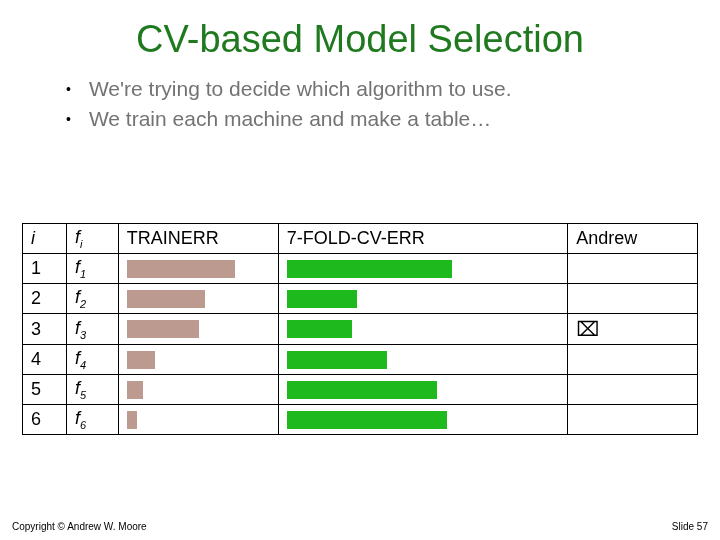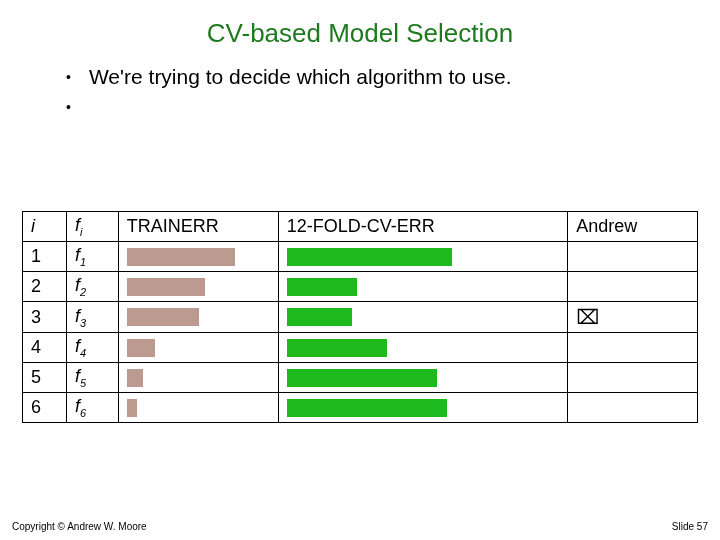--- a/index.html
+++ b/index.html
@@ -1,22 +1,22 @@
 <!DOCTYPE html>
 <html><head>
 <meta charset="utf-8">
 <style>
   * { box-sizing: border-box; margin: 0; padding: 0; }
   html, body { width: 720px; height: 540px; background: #fff; font-family: Arial, Helvetica, sans-serif; }
   .slide { width: 720px; height: 540px; position: relative; padding: 10px 22px 0 22px; }
-  .title { color: #1f7a1f; font-size: 26px; font-weight: 400; text-align: center; margin: 8px 0 14px 0; }
+  .title { color: #1f7a1f; font-size: 38px; font-weight: 400; text-align: center; margin: 8px 0 14px 0; }
   .bullets { margin-left: 44px; margin-bottom: 90px; }
   .bullet { display: flex; align-items: flex-start; margin: 2px 0; }
   .dot { font-size: 14px; line-height: 28px; margin-right: 18px; color: #000; }
-  .btxt { font-size: 21px; line-height: 28px; color: #000000; }
+  .btxt { font-size: 21px; line-height: 28px; color: #737373; }
   table { width: 676px; border-collapse: collapse; margin-top: 8px; }
   th, td { border: 1px solid #000; padding: 3px 8px; font-size: 18px; font-weight: 400; text-align: left; height: 30px; vertical-align: middle; }
   th { font-weight: 400; }
   col.c-i { width: 44px; }
   col.c-f { width: 52px; }
   col.c-train { width: 160px; }
   col.c-cv { width: 290px; }
   col.c-choice { width: 130px; }
   .bar { height: 18px; display: block; }
   .brown { background: #bd9a8f; }
@@ -32,37 +32,38 @@
 <div class="slide">
   <h1 class="title">CV-based Model Selection</h1>
 
   <div class="bullets">
     <div class="bullet">
       <span class="dot">•</span>
       <span class="btxt">We're trying to decide which algorithm to use.</span>
     </div>
     <div class="bullet">
       <span class="dot">•</span>
+      <span class="btxt">We train each machine and make a table…</span>
     </div>
   </div>
 
   <table>
     <colgroup>
       <col class="c-i">
         <col class="c-f">
         <col class="c-train">
         <col class="c-cv">
         <col class="c-choice">
     </colgroup>
     <tbody>
         <tr>
       <th><span class="italic">i</span></th>
       <th><span class="italic">f</span><span class="sub">i</span></th>
       <th>TRAINERR</th>
-      <th>12-FOLD-CV-ERR</th>
+      <th>7-FOLD-CV-ERR</th>
       <th>Andrew</th>
     </tr>
     </tbody>
       <tbody id="rows">
         <tr>
           <td>1</td>
           <td><span class="italic">f</span><span class="sub">1</span></td>
           <td>
             <span class="bar brown" style="width:108px"></span>
           </td>

